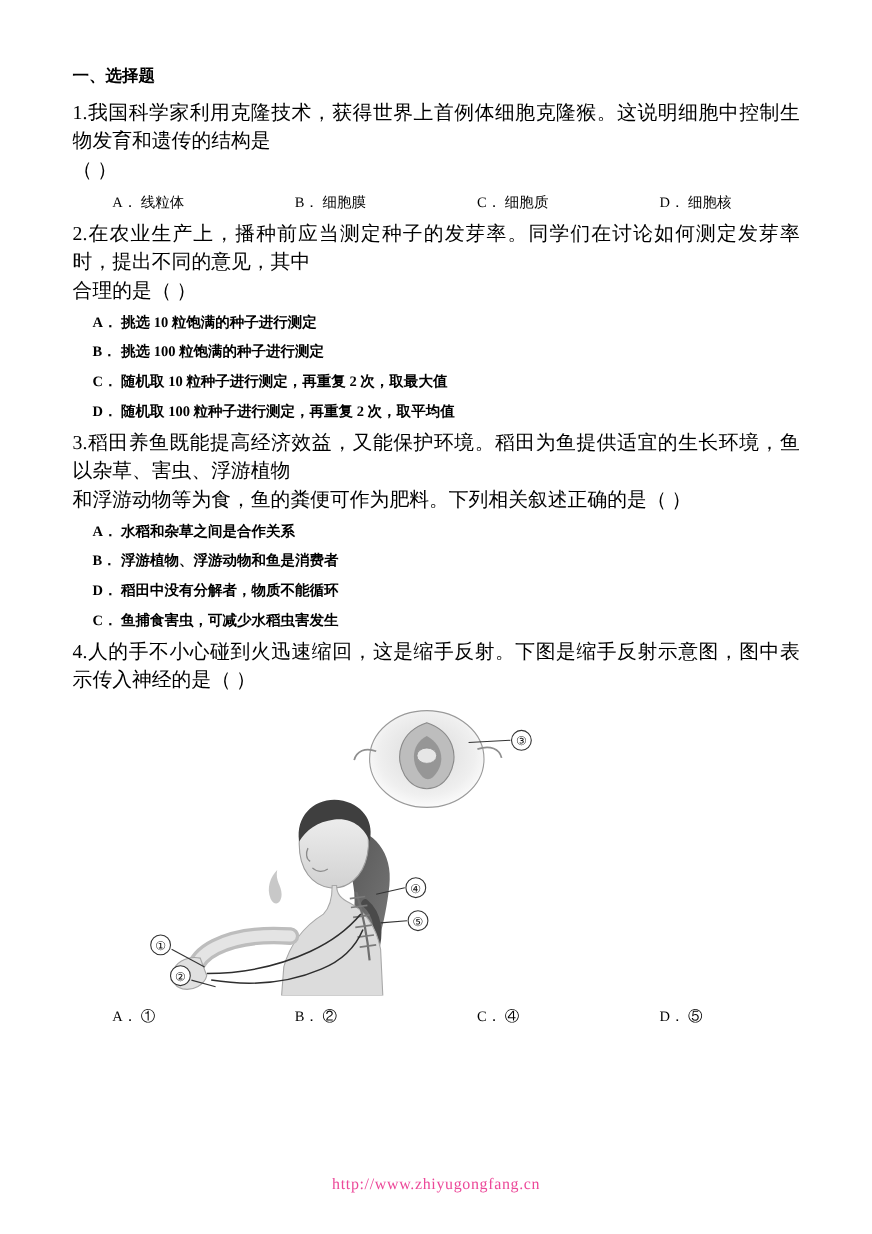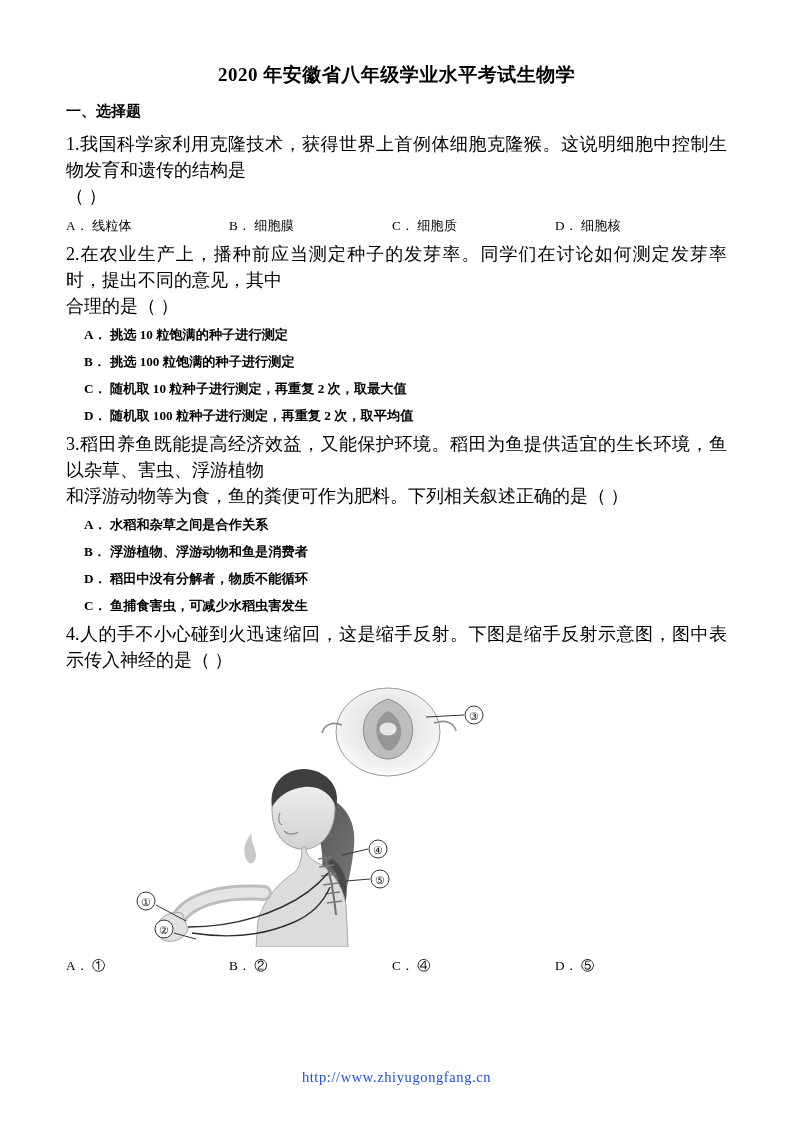--- a/index.html
+++ b/index.html
@@ -45,20 +45,21 @@
     margin-bottom: 2px;
   }
   .opts-row {
     display: flex;
     font-size: 13.2px;
     line-height: 26px;
     margin: 4px 0 2px 0;
   }
   .opts-row .opt {
     white-space: nowrap;
+    margin-left: 36px;
   }
   .opt-a { width: 163px; }
   .opt-b { width: 163px; }
   .opt-c { width: 163px; }
   .opt-d { width: 160px; }
   .opt-list {
     margin: 2px 0 0 0;
     font-weight: bold;
   }
   .opt-item {
@@ -82,32 +83,31 @@
     top: 0;
     width: 560px;
     height: 270px;
   }
   .watermark {
     position: absolute;
     left: 0;
     right: 0;
     bottom: 36px;
     text-align: center;
-    color: #1d4ed8;
+    color: #ec4899;
     font-size: 14.5px;
     letter-spacing: 0.6px;
     font-family: "Liberation Serif", "DejaVu Serif", serif;
   }
 </style>
 </head>
 <body>
 
 <div class="page">
 
-  <div class="doc-title">2020 年安徽省八年级学业水平考试生物学</div>
 
   <div class="section-heading">一、选择题</div>
 
   <div class="q-block">
     <div class="q-line"><span>1.</span><span>我国科学家利用克隆技术，获得世界上首例体细胞克隆猴。这说明细胞中控制生物发育和遗传的结构是</span></div>
     <div class="q-line">（      ）</div>
     <div class="opts-row">
       <div class="opt opt-a">A． 线粒体</div>
       <div class="opt opt-b">B． 细胞膜</div>
       <div class="opt opt-c">C． 细胞质</div>

